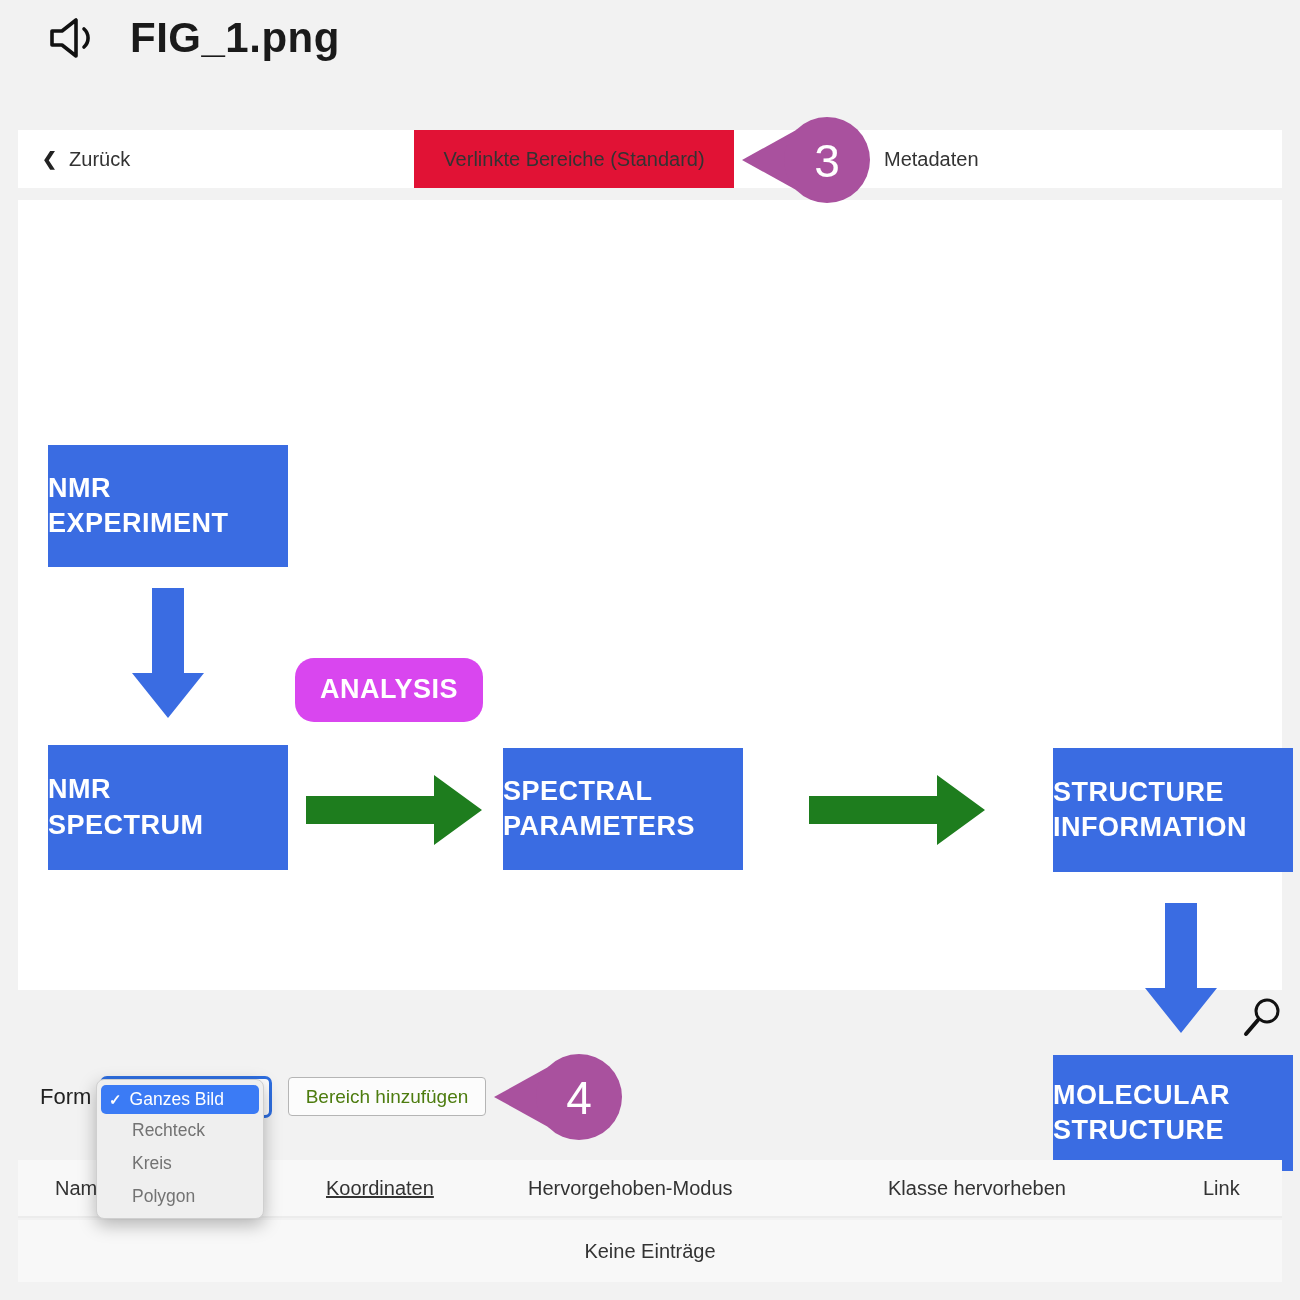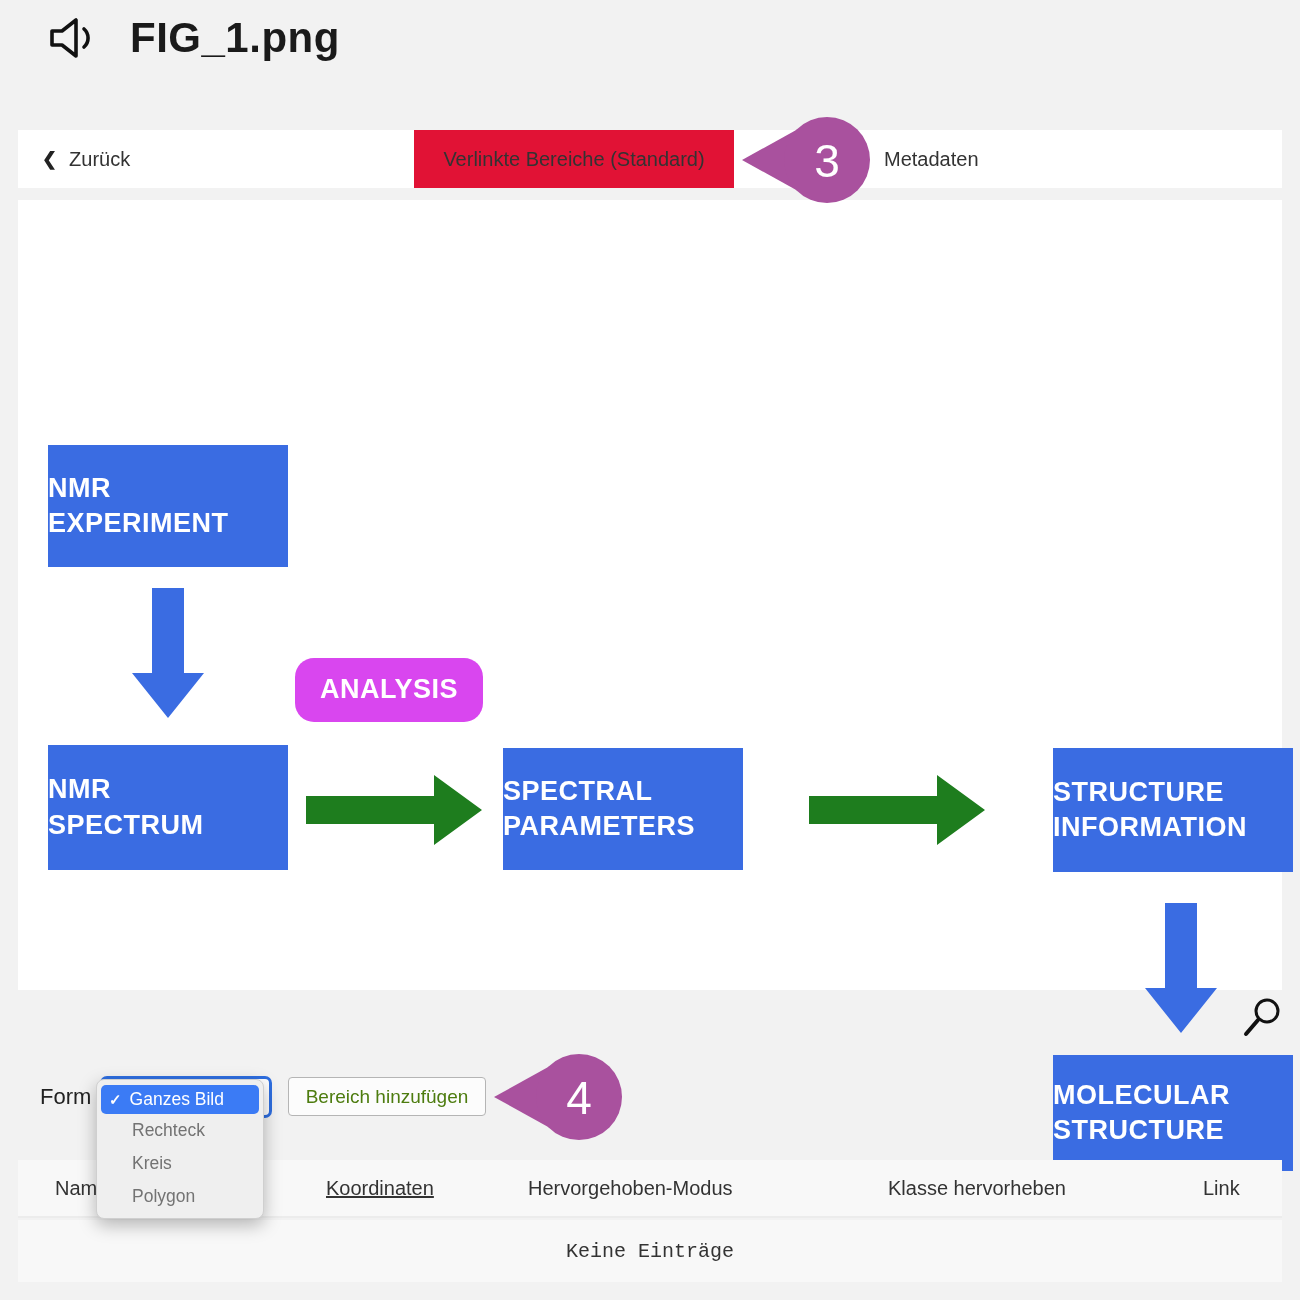--- a/index.html
+++ b/index.html
@@ -54,21 +54,21 @@
                      border:1px solid #b5b5b5;border-radius:4px;font-size:19px;color:#4d7c0f;
                      display:flex;align-items:center;justify-content:center;cursor:pointer;box-sizing:border-box;}
 
   
   .regions-table-header{position:absolute;left:18px;top:1160px;width:1264px;height:58px;background:#f8f8f8;
                         border-bottom:2px solid #ececec;box-sizing:border-box;}
   .regions-table-header .col{position:absolute;top:0;line-height:56px;font-size:20px;color:#333;}
   .col-name{left:37px;} .col-koord{left:308px;text-decoration:underline;} .col-hmodus{left:510px;}
   .col-klasse{left:870px;} .col-link{left:1185px;}
   .regions-table-body{position:absolute;left:18px;top:1220px;width:1264px;height:62px;background:#f8f8f8;
-                      display:flex;align-items:center;justify-content:center;font-size:20px;color:#333;font-family:Liberation Mono, monospace;}
+                      display:flex;align-items:center;justify-content:center;font-size:20px;color:#333;}
 
   .magnifier{position:absolute;left:1240px;top:996px;cursor:pointer;}
 </style>
 </head>
 <body>
 
 <div id="app">
 
   <div class="app-header">
     <svg width="54" height="46" viewBox="0 0 54 46">

